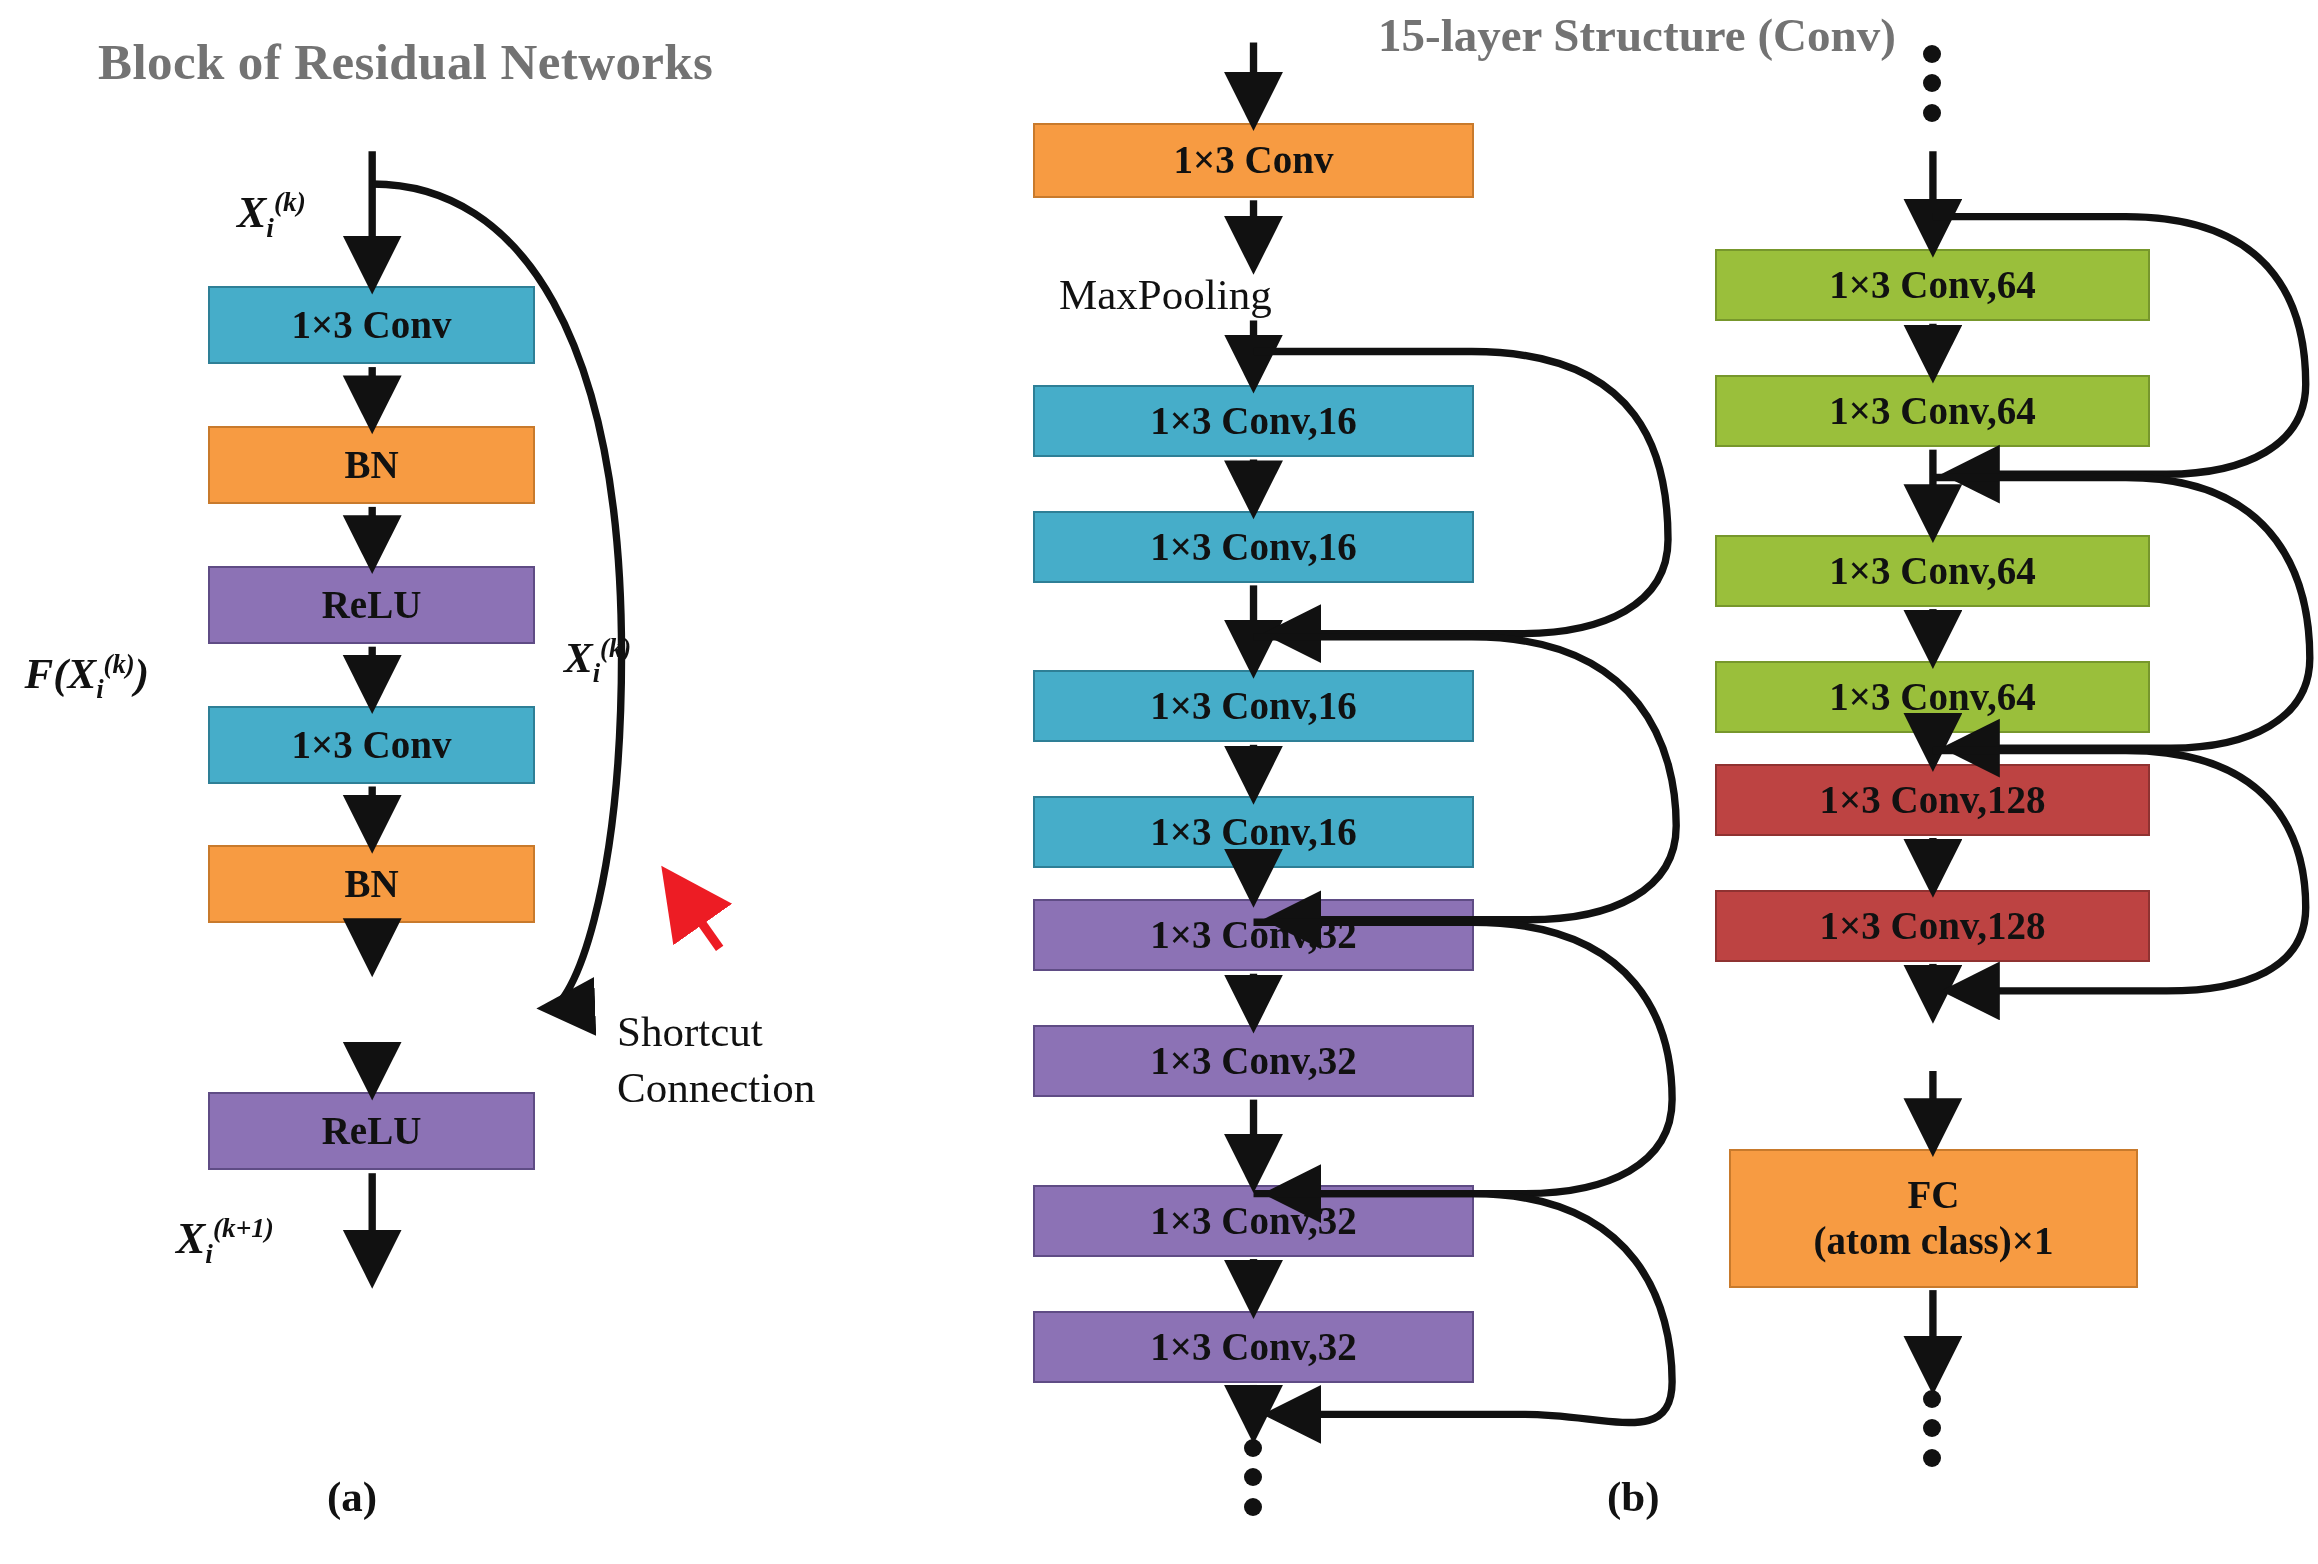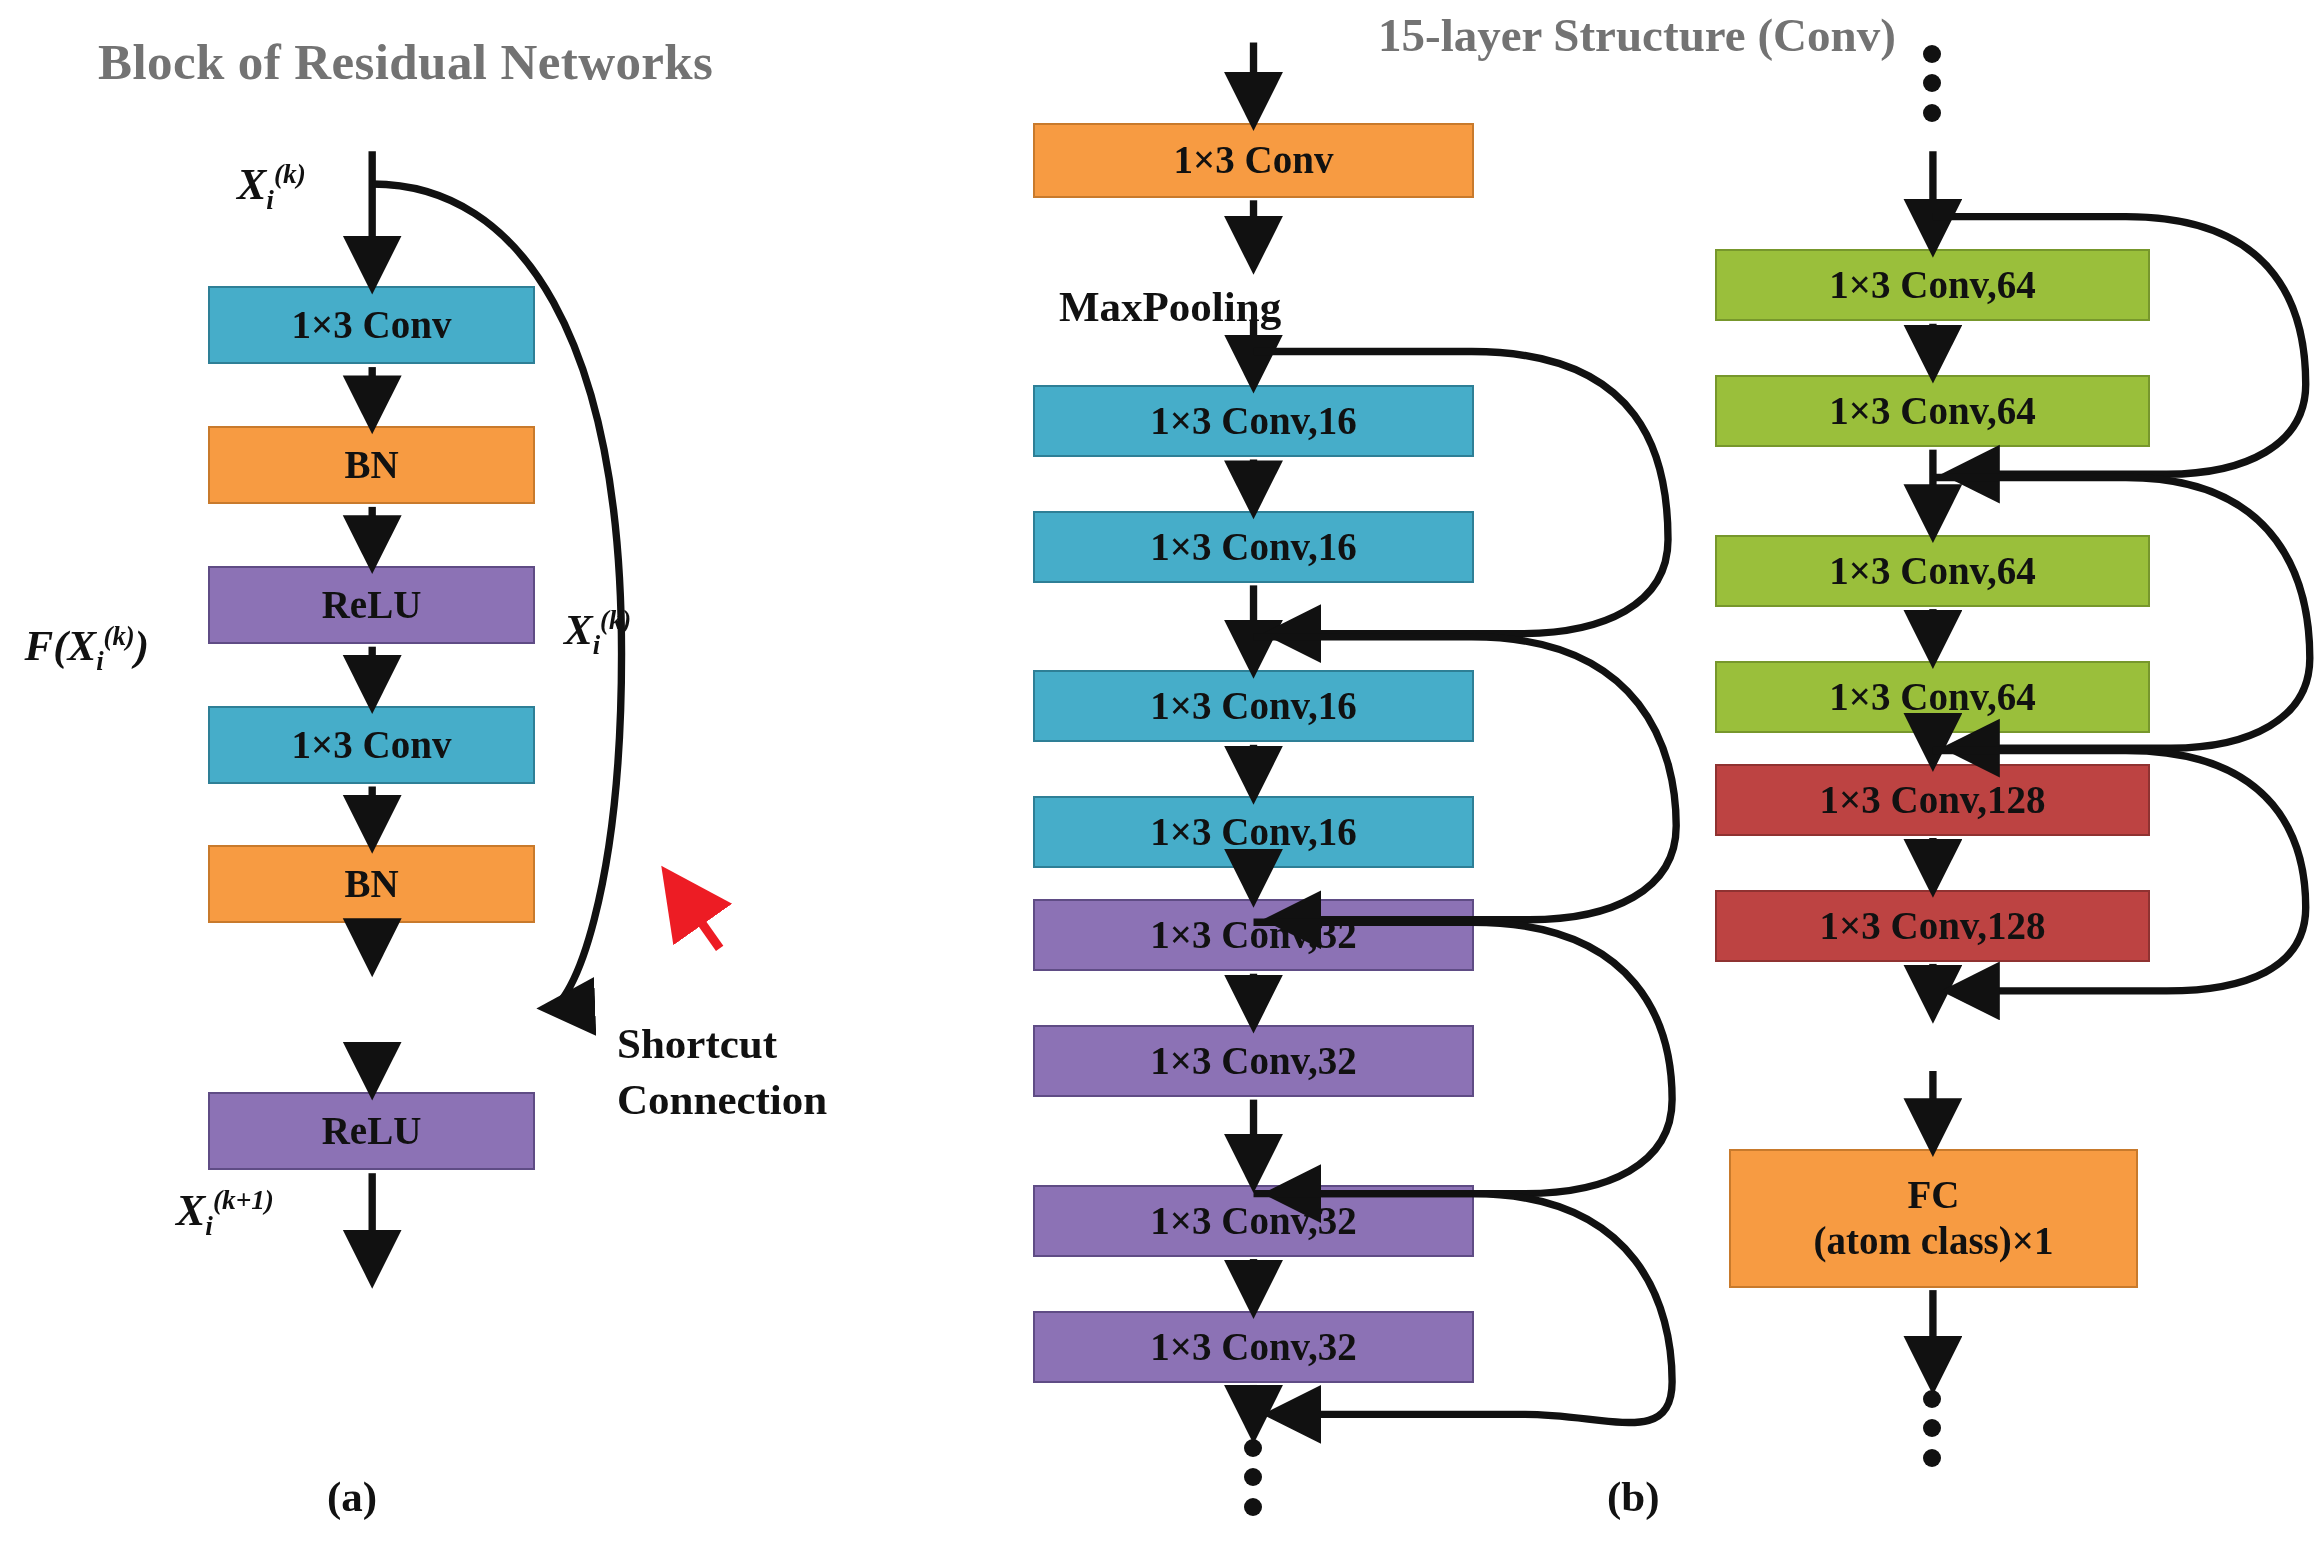--- a/index.html
+++ b/index.html
@@ -28,28 +28,29 @@
     font-family:"Liberation Serif", serif;
     box-sizing:border-box;
     line-height:1.05;
   }
   .lbl{
     position:absolute;
     color:#111;
     font-family:"Liberation Serif", serif;
     white-space:nowrap;
   }
-  .lbl.bold{font-weight:bold;margin-top:12px;}
+  .lbl.bold{font-weight:normal;}
   .mathlbl{
     position:absolute;
     color:#111;
     font-family:"Liberation Serif", serif;
     font-style:italic;
     font-weight:bold;
     white-space:nowrap;
+    margin-top:28px;
   }
   .mathlbl .sup{
     font-size:0.62em;
     vertical-align:super;
     font-style:italic;
   }
   .mathlbl .sub{
     font-size:0.62em;
     vertical-align:sub;
     font-style:italic;

